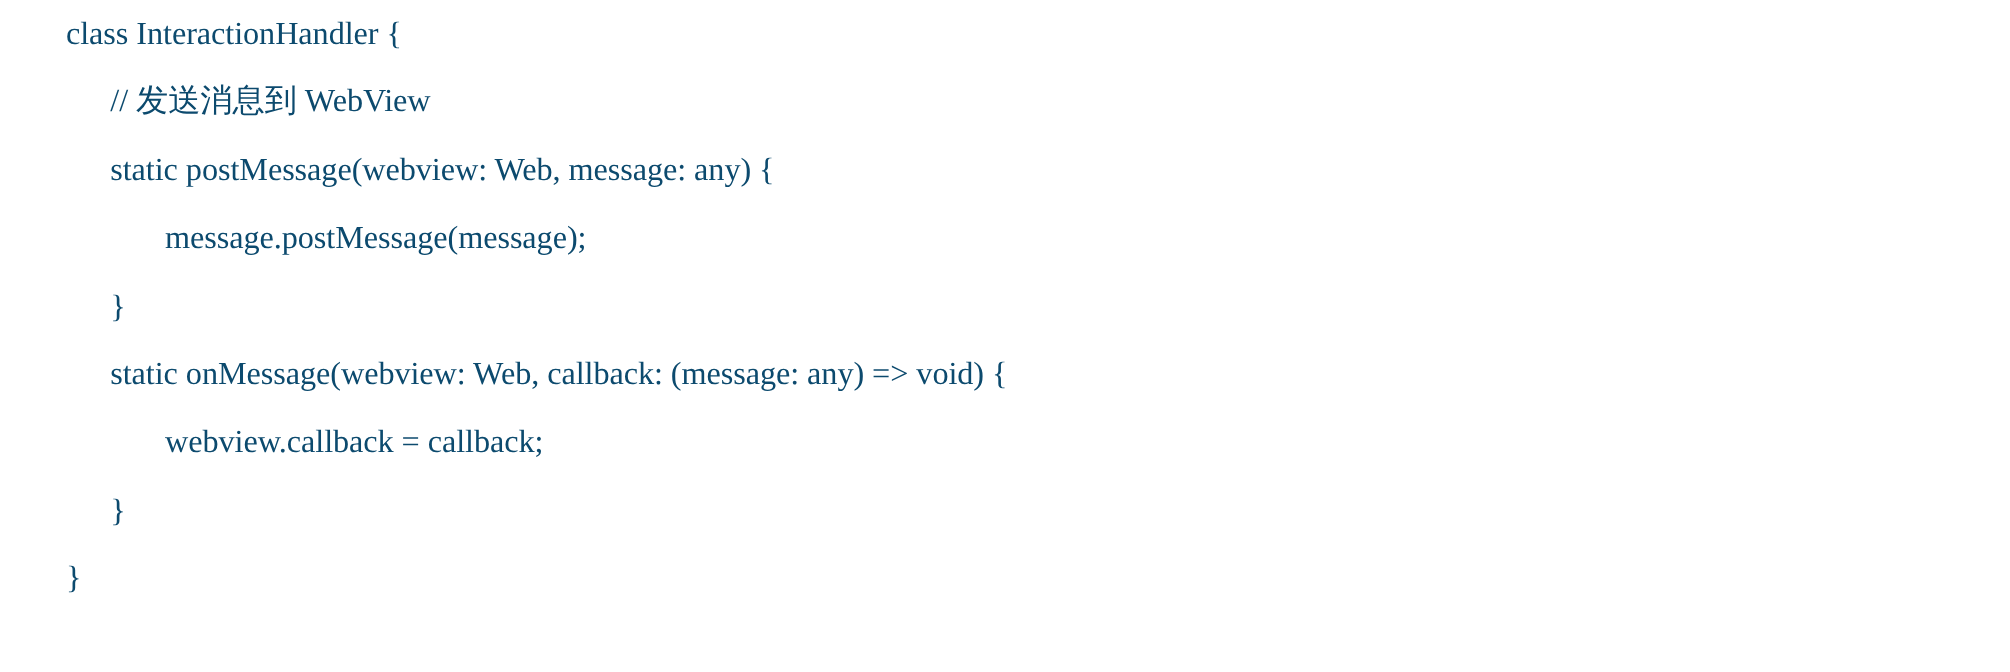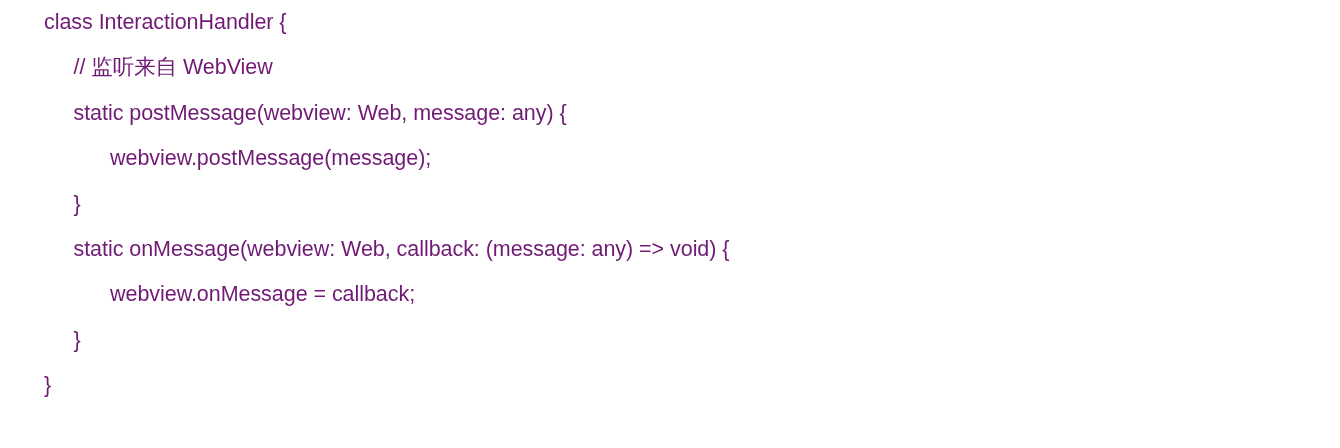--- a/index.html
+++ b/index.html
@@ -19,39 +19,39 @@
     width: 1340px;
     height: 448px;
     background: #ffffff;
     padding: 0;
     box-sizing: border-box;
   }
   .code-line {
     height: 45.4px;
     line-height: 45.4px;
     font-size: 21.5px;
-    color: #701a75;
+    color: #0c4a6e;
     white-space: pre;
-    font-family: Liberation Sans, sans-serif;
+    font-family: Liberation Serif, serif;
     letter-spacing: -0.05px;
     padding-left: 44px;
     box-sizing: border-box;
     font-weight: 400;
     -webkit-font-smoothing: antialiased;
   }
   .indent-0 { padding-left: 44px; }
   .indent-1 { padding-left: 73.5px; }
   .indent-2 { padding-left: 110px; }
 </style>
 </head>
 <body>
 
 <div id="code-block">
   <div class="code-line indent-0">class InteractionHandler {</div>
-  <div class="code-line indent-1">// 监听来自 WebView</div>
+  <div class="code-line indent-1">// 发送消息到 WebView</div>
   <div class="code-line indent-1">static postMessage(webview: Web, message: any) {</div>
-  <div class="code-line indent-2">webview.postMessage(message);</div>
+  <div class="code-line indent-2">message.postMessage(message);</div>
   <div class="code-line indent-1">}</div>
   <div class="code-line indent-1">static onMessage(webview: Web, callback: (message: any) =&gt; void) {</div>
-  <div class="code-line indent-2">webview.onMessage = callback;</div>
+  <div class="code-line indent-2">webview.callback = callback;</div>
   <div class="code-line indent-1">}</div>
   <div class="code-line indent-0">}</div>
 </div>
 
 </body></html>

